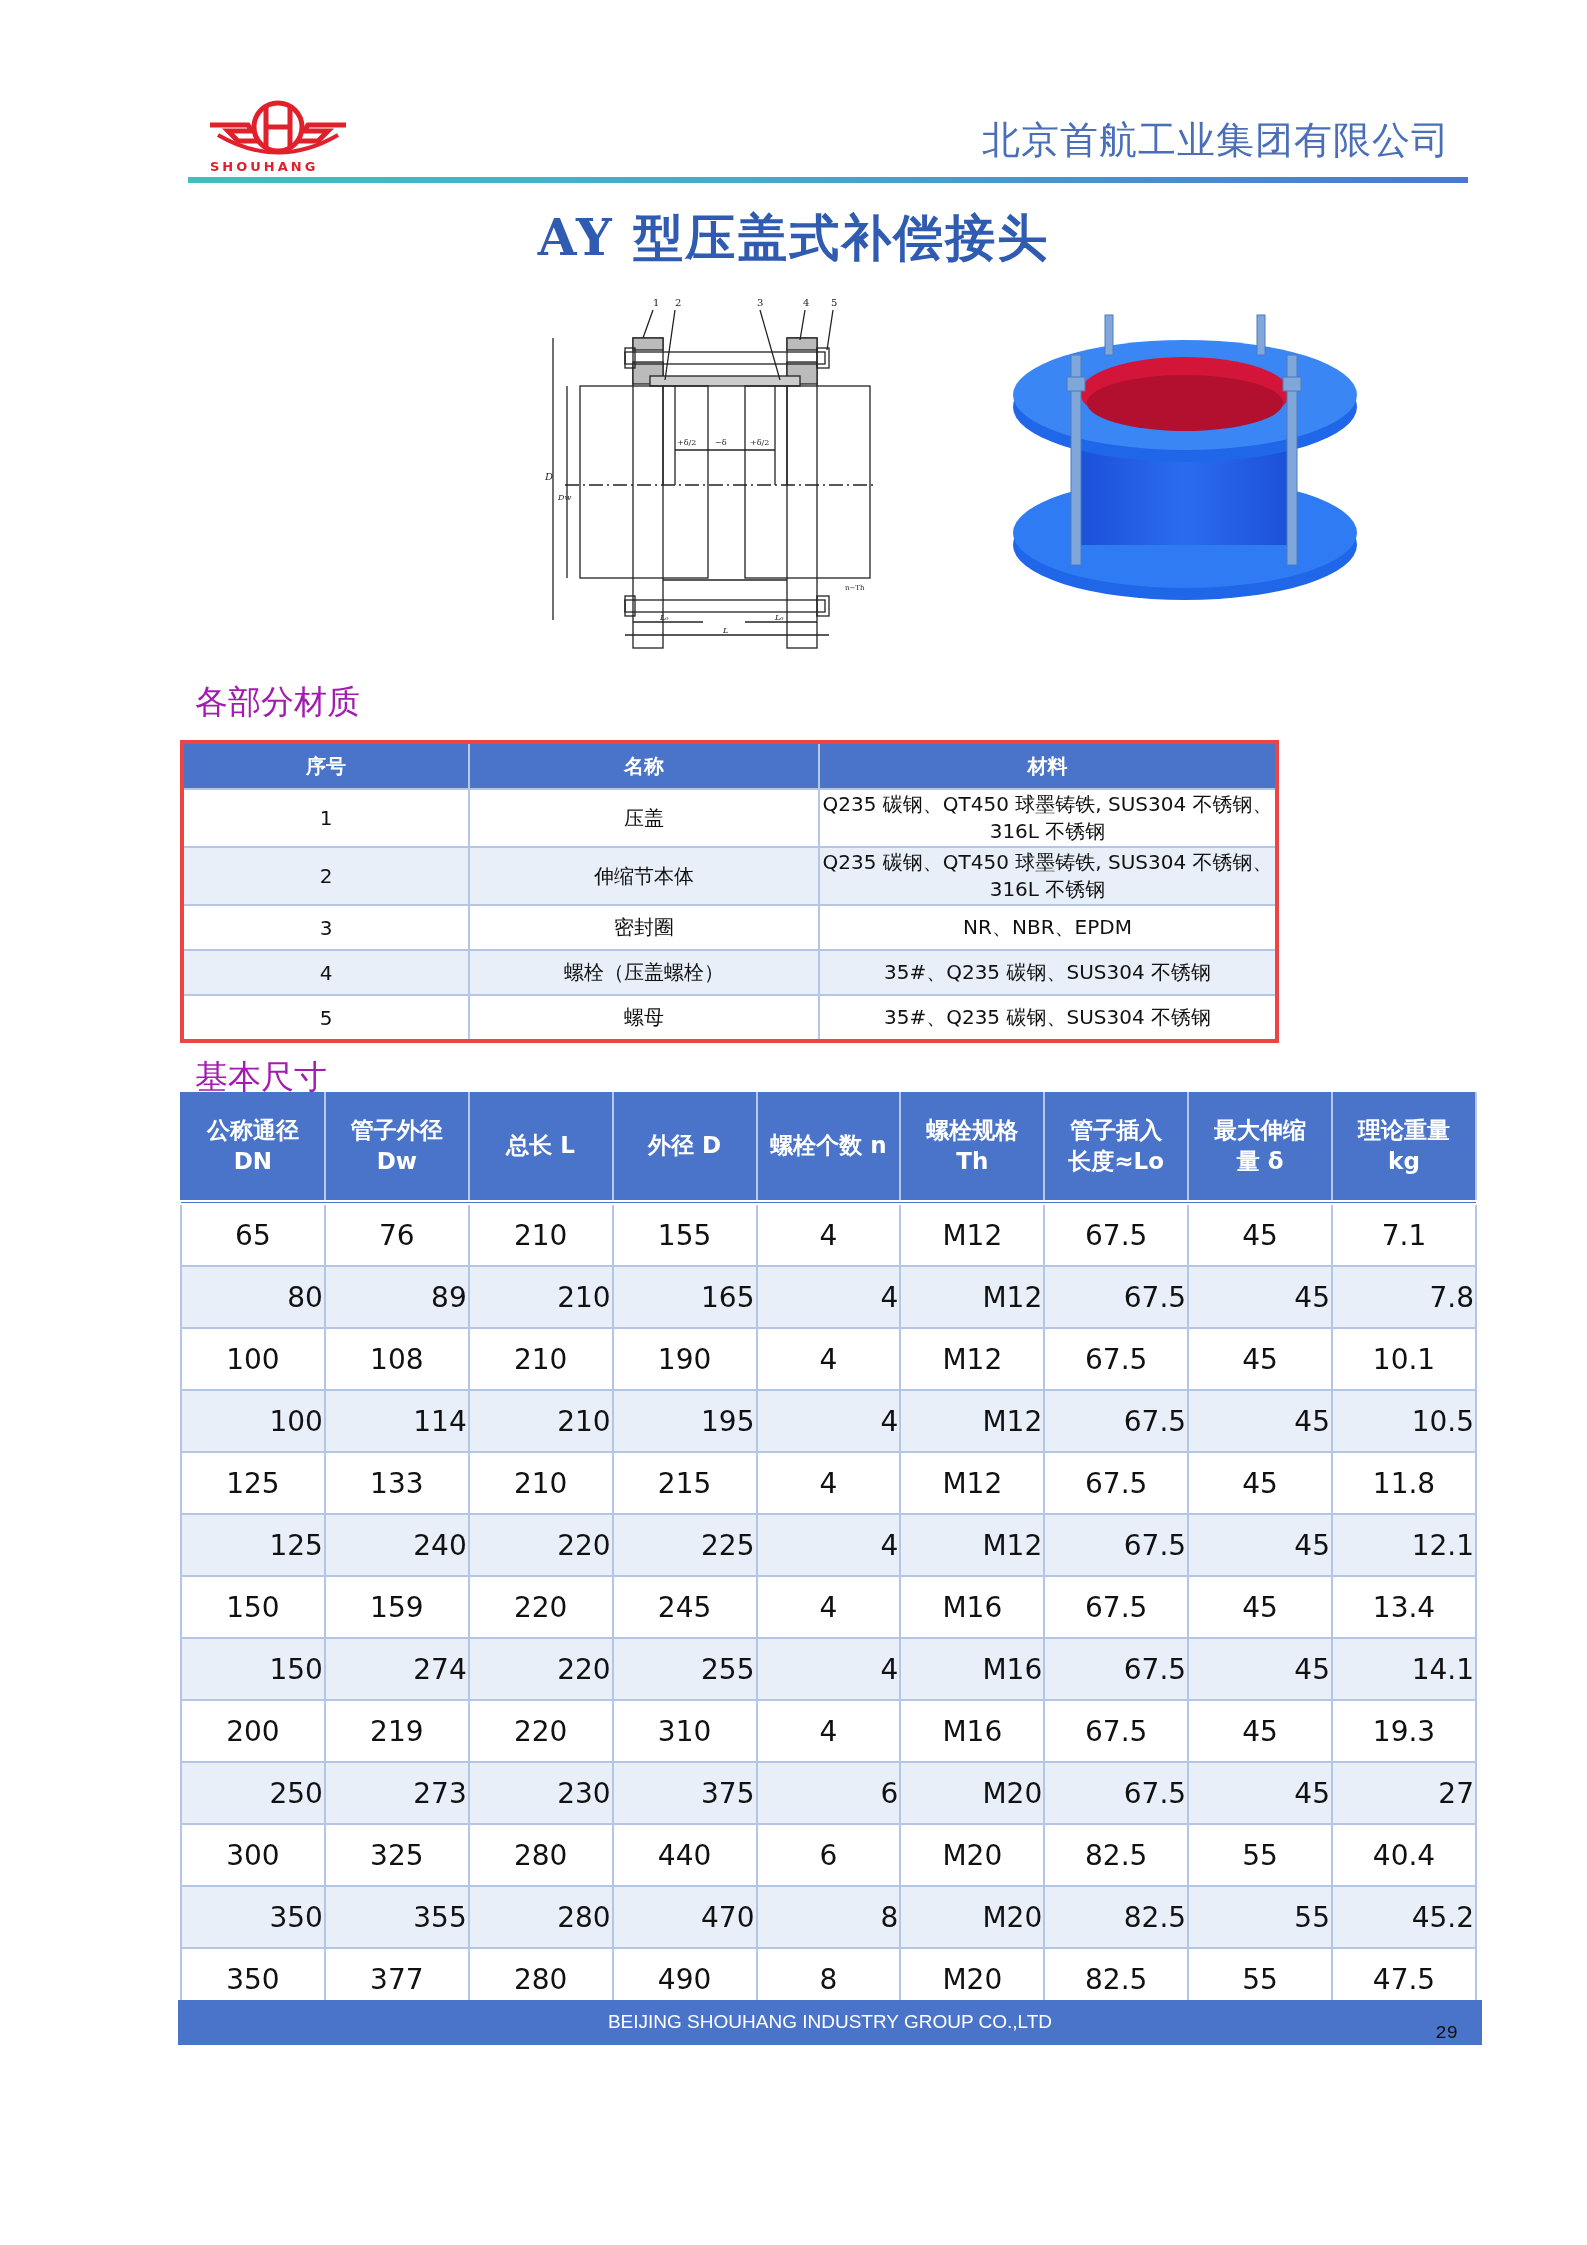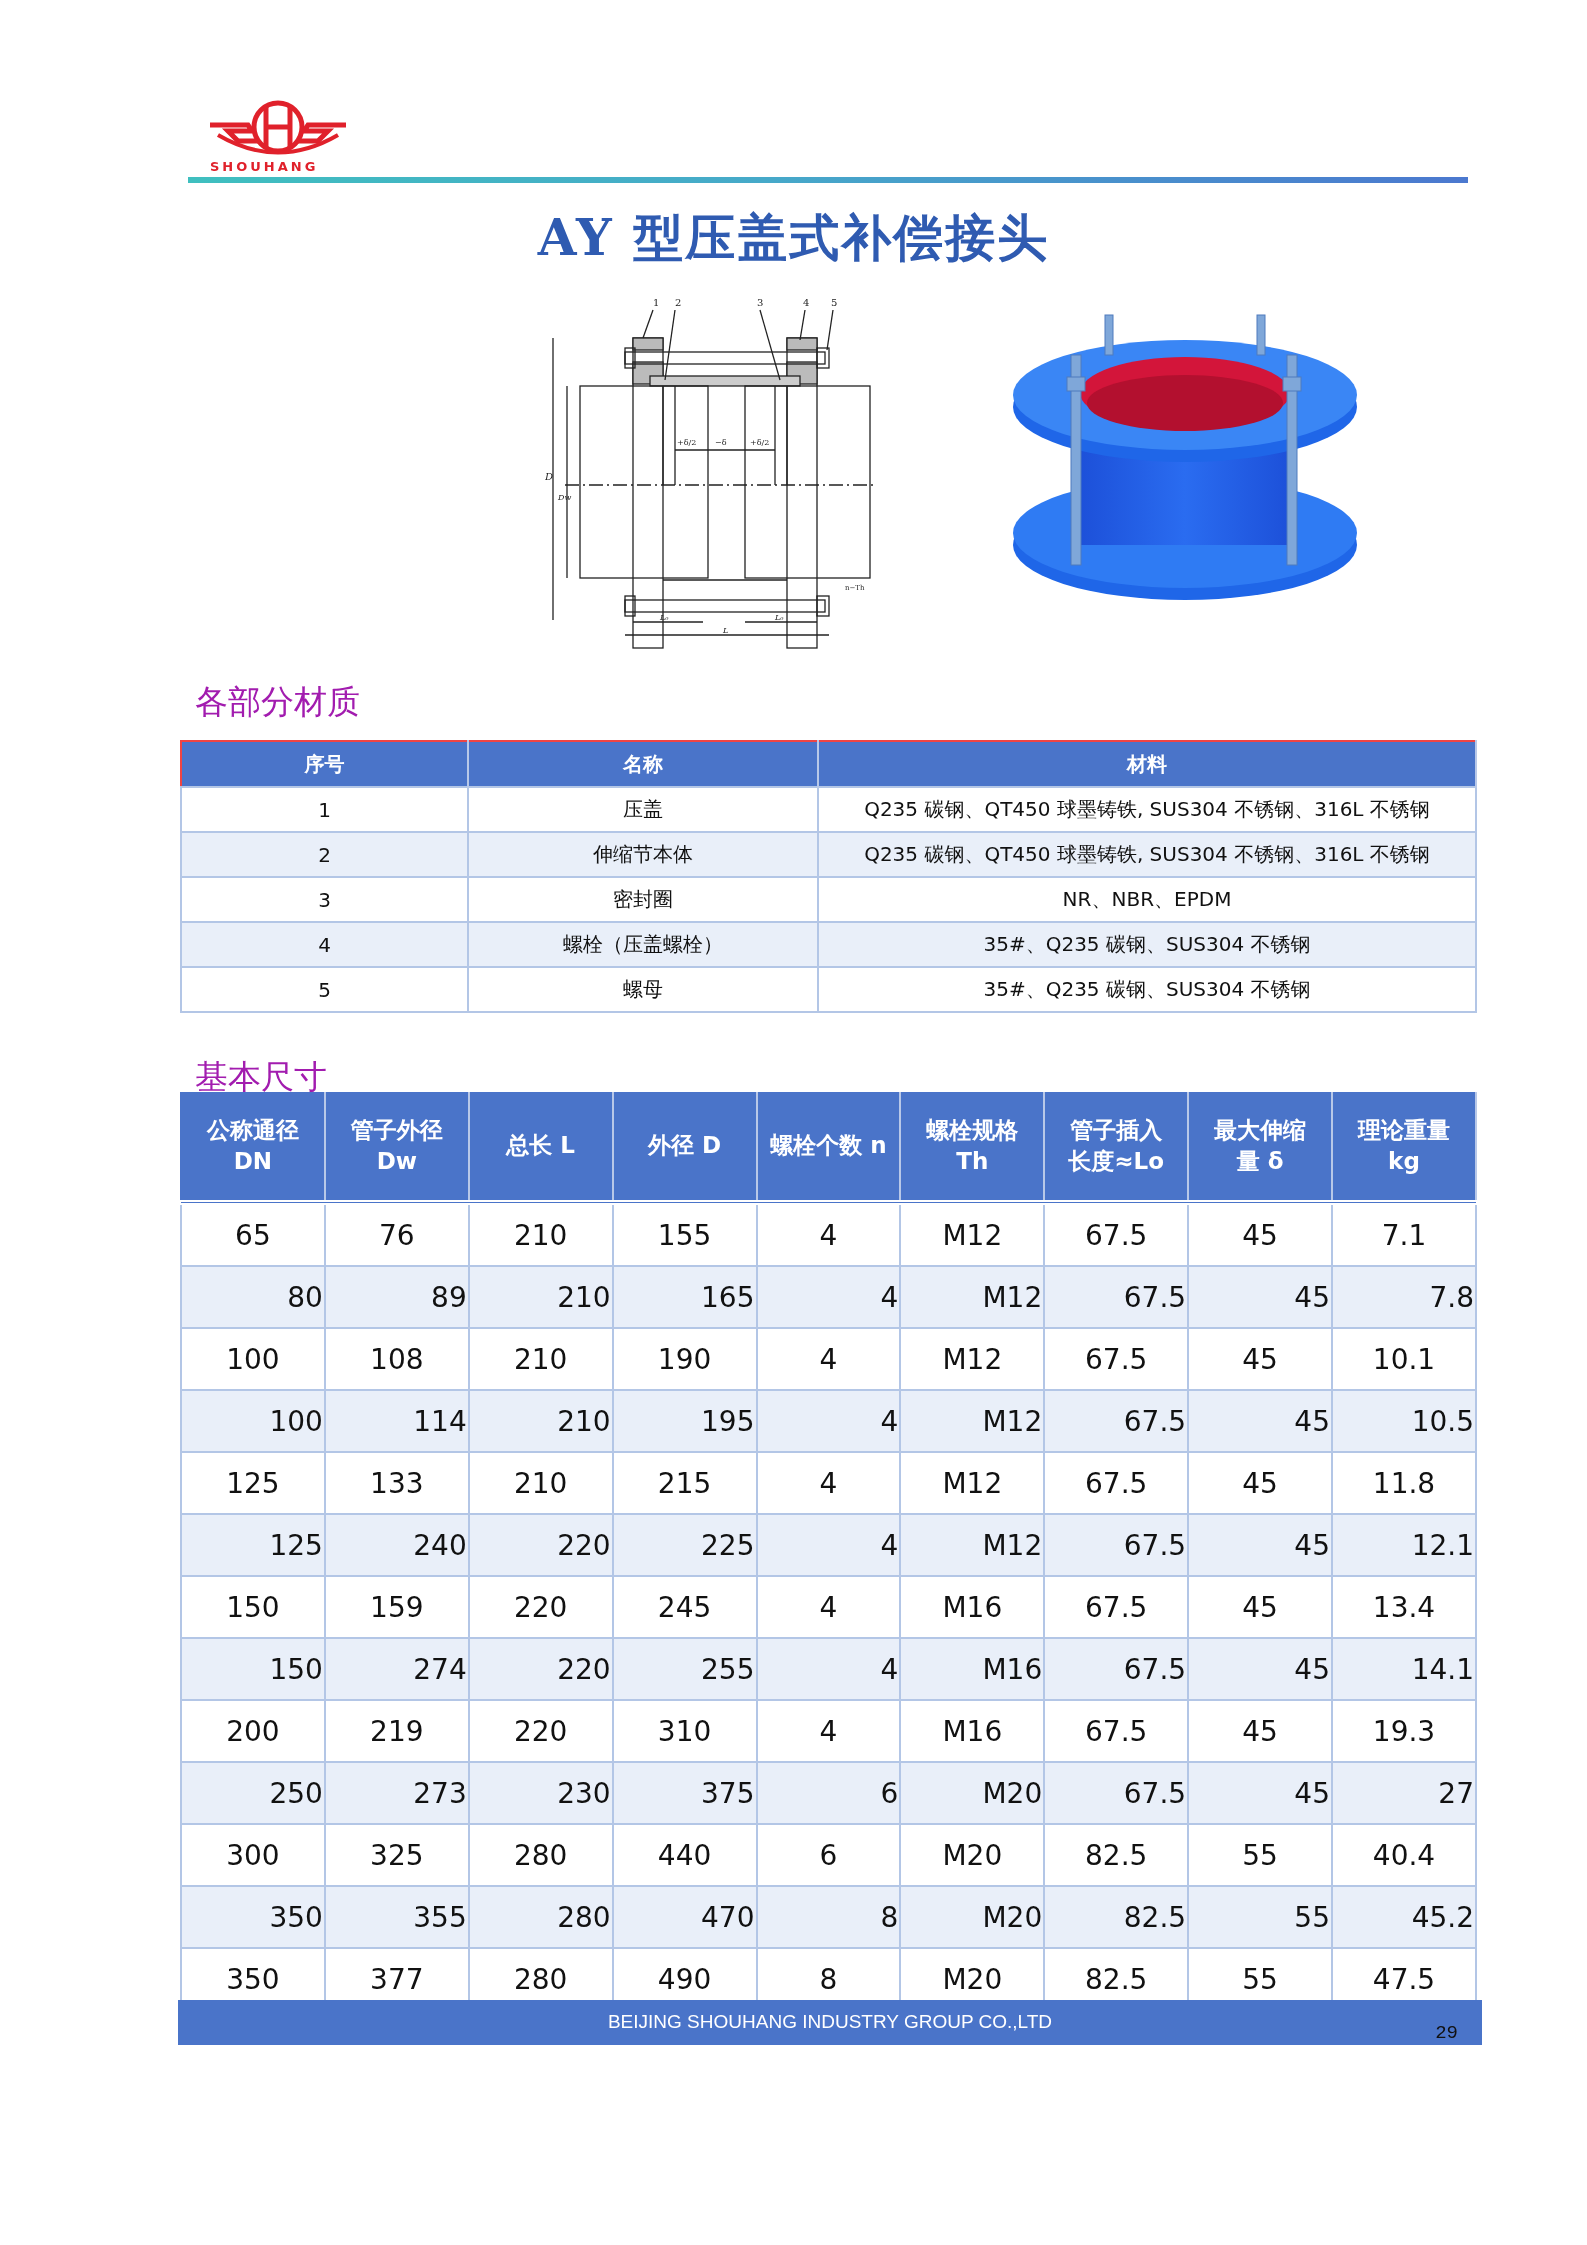--- a/index.html
+++ b/index.html
@@ -20,21 +20,21 @@
                   font-family: "DejaVu Serif", serif; font-size: 50px; color: #2f5bb1; font-weight: bold;
                   letter-spacing: 2px; }
 
     .drawing { position: absolute; left: 545px; top: 290px; width: 350px; height: 360px; }
     .photo { position: absolute; left: 995px; top: 295px; width: 380px; height: 330px; }
 
     .section-title { position: absolute; left: 195px; font-size: 33px; font-weight: normal; color: #a21caf;
                      font-family: "DejaVu Sans", sans-serif; }
 
     table { border-collapse: collapse; position: absolute; table-layout: fixed; }
-    .mat-table { left: 180px; top: 740px; width: 1297px; border: 2px solid #ef4444; }
+    .mat-table { left: 180px; top: 740px; width: 1099px; border: 4px solid #ef4444; }
     .mat-table th { background: #4a74c9; color: #fff; font-weight: bold; font-size: 20px; height: 42px;
                     border-right: 2px solid #b8c8e8; }
     .mat-table td { font-size: 20px; height: 41px; text-align: center; border: 2px solid #b3c6e6; }
     .mat-table tr.alt td { background: #e9eff9; }
 
     .dim-table { left: 180px; top: 1092px; width: 1297px; border-left: 2px solid #4a74c9;
                  border-right: 2px solid #4a74c9; border-bottom: 2px solid #b3c6e6; padding-left: 12px; }
     .dim-table th { background: #4a74c9; color: #fff; font-weight: bold; font-size: 23px; height: 108px;
                     border-right: 2px solid #b8c8e8; line-height: 1.35; padding: 0 2px; }
     .dim-table thead tr { border-bottom: 5px double #ffffff; }
@@ -56,20 +56,21 @@
       <circle cx="70" cy="32" r="24"></circle>
       <line x1="58" y1="12" x2="58" y2="52"></line>
       <line x1="82" y1="12" x2="82" y2="52"></line>
       <line x1="58" y1="32" x2="82" y2="32"></line>
     </g>
     <path d="M2 30 L40 30 L44 36 L20 36 L30 46 L50 46" fill="none" stroke="#e0212b" stroke-width="5"></path>
     <path d="M138 30 L100 30 L96 36 L120 36 L110 46 L90 46" fill="none" stroke="#e0212b" stroke-width="5"></path>
     <path d="M10 40 Q70 75 130 40" fill="none" stroke="#e0212b" stroke-width="4"></path>
   </svg>
   <div class="logo-text">SHOUHANG</div>
+  <div class="company-cn">北京首航工业集团有限公司</div>
   <div class="header-rule"></div>
 </div>
 
 <div class="page-title">AY 型压盖式补偿接头</div>
 
 <svg class="drawing" viewBox="0 0 350 360">
   <g stroke="#222" stroke-width="1.3" fill="none">
 
     <rect x="88" y="48" width="30" height="310"></rect>
     <rect x="242" y="48" width="30" height="310" fill="#fff"></rect>

